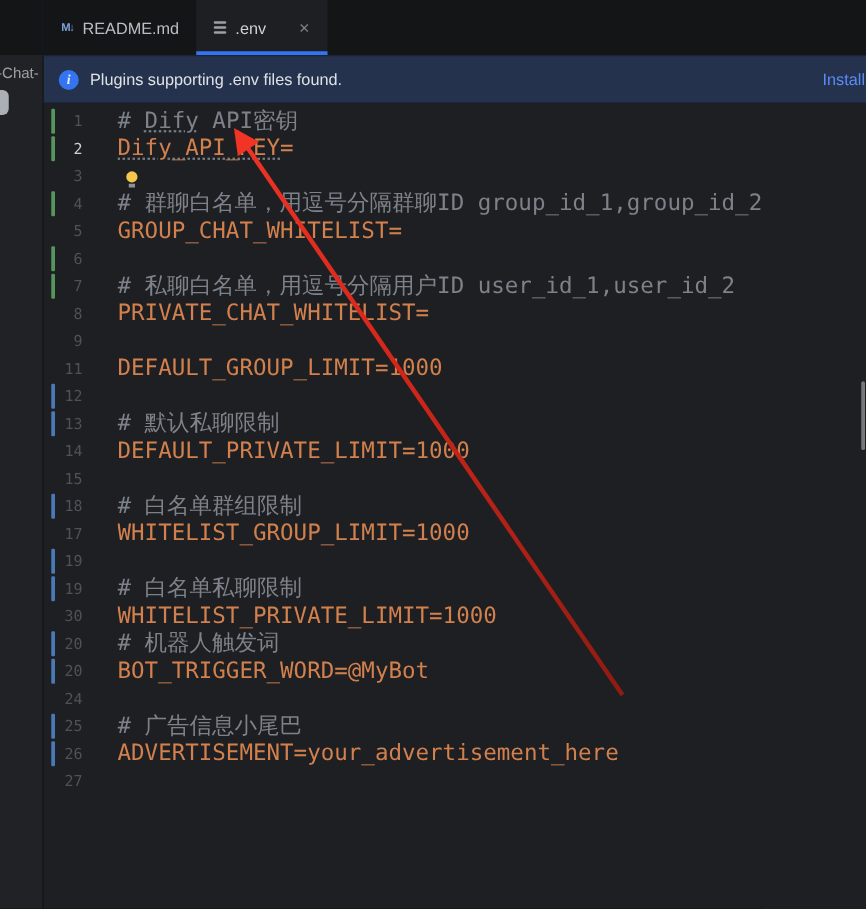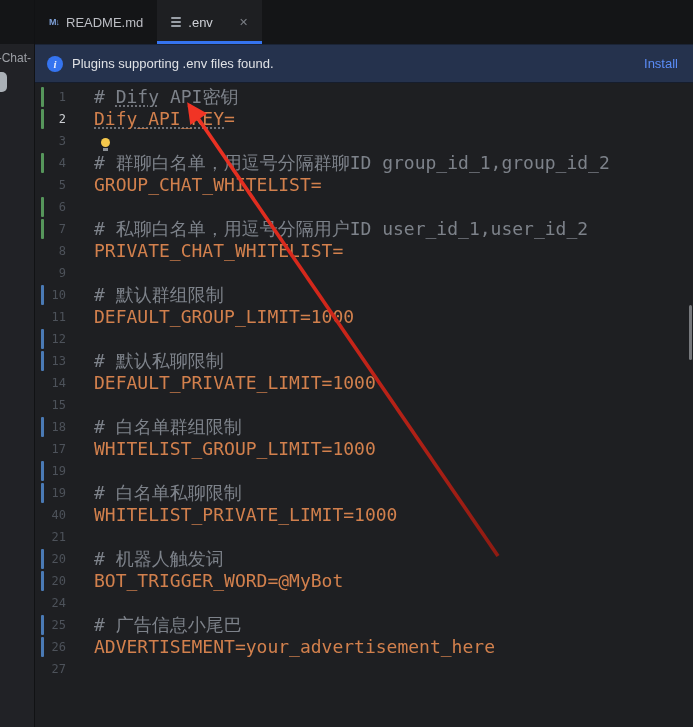--- a/index.html
+++ b/index.html
@@ -29,21 +29,21 @@
   .env-icon i{width:10px;height:2px;background:#9aa0a8;border-radius:1px;display:block;}
   .tab-close{margin-left:26px;font-size:11px;color:#7a7e85;}
 
   
   .banner{height:37px;background:#25324d;border-top:1px solid #1b2436;border-bottom:1px solid #161d2c;
           display:flex;align-items:center;gap:9px;padding:0 0 0 12px;flex:0 0 auto;
           font-size:13px;color:#dfe1e5;overflow:hidden;}
   .info{flex:0 0 auto;width:16px;height:16px;border-radius:50%;background:var(--accent,#3574f0);
         color:#e8eefc;font:italic bold 11px/16px "Liberation Serif",serif;text-align:center;}
   .banner-msg{white-space:nowrap;}
-  .install{margin-left:auto;color:#5a8cf7;white-space:nowrap;padding-right:15px;}
+  .install{margin-left:auto;color:#5a8cf7;white-space:nowrap;padding-right:1px;}
 
   
   .editor{position:relative;flex:1;background:#1e1f22;padding-top:3px;overflow:hidden;
           font-family:"DejaVu Sans Mono", monospace;}
   .row{display:flex;height:22px;}
   .gutter{flex:0 0 59px;position:relative;}
   .marker{position:absolute;left:6px;top:1px;bottom:1px;width:3px;border-radius:1px;}
   .lnum{position:absolute;right:28px;top:0;line-height:22px;font-size:12px;color:#4d525a;}
   .lnum.active{color:#cdd0d4;}
   .code{flex:1;line-height:22px;font-size:18px;white-space:pre;overflow:hidden;}
@@ -154,27 +154,20 @@
             <div class="code"><span class="tok code">PRIVATE_CHAT_WHITELIST=</span></div>
           </div>
           <div class="row">
             <div class="gutter">
               <span class="lnum">9</span>
             </div>
             <div class="code"></div>
           </div>
           <div class="row">
             <div class="gutter">
-              <span class="marker" style="background: rgb(74, 122, 181);"></span>
-              <span class="lnum">10</span>
-            </div>
-            <div class="code"><span class="tok comment"># 默认群组限制</span></div>
-          </div>
-          <div class="row">
-            <div class="gutter">
               <span class="lnum">11</span>
             </div>
             <div class="code"><span class="tok code">DEFAULT_GROUP_LIMIT=1000</span></div>
           </div>
           <div class="row">
             <div class="gutter">
               <span class="marker" style="background: rgb(74, 122, 181);"></span>
               <span class="lnum">12</span>
             </div>
             <div class="code"></div>
@@ -220,29 +213,23 @@
           </div>
           <div class="row">
             <div class="gutter">
               <span class="marker" style="background: rgb(74, 122, 181);"></span>
               <span class="lnum">19</span>
             </div>
             <div class="code"><span class="tok comment"># 白名单私聊限制</span></div>
           </div>
           <div class="row">
             <div class="gutter">
-              <span class="lnum">40</span>
+              <span class="lnum">30</span>
             </div>
             <div class="code"><span class="tok code">WHITELIST_PRIVATE_LIMIT=1000</span></div>
-          </div>
-          <div class="row">
-            <div class="gutter">
-              <span class="lnum">21</span>
-            </div>
-            <div class="code"></div>
           </div>
           <div class="row">
             <div class="gutter">
               <span class="marker" style="background: rgb(74, 122, 181);"></span>
               <span class="lnum">20</span>
             </div>
             <div class="code"><span class="tok comment"># 机器人触发词</span></div>
           </div>
           <div class="row">
             <div class="gutter">

